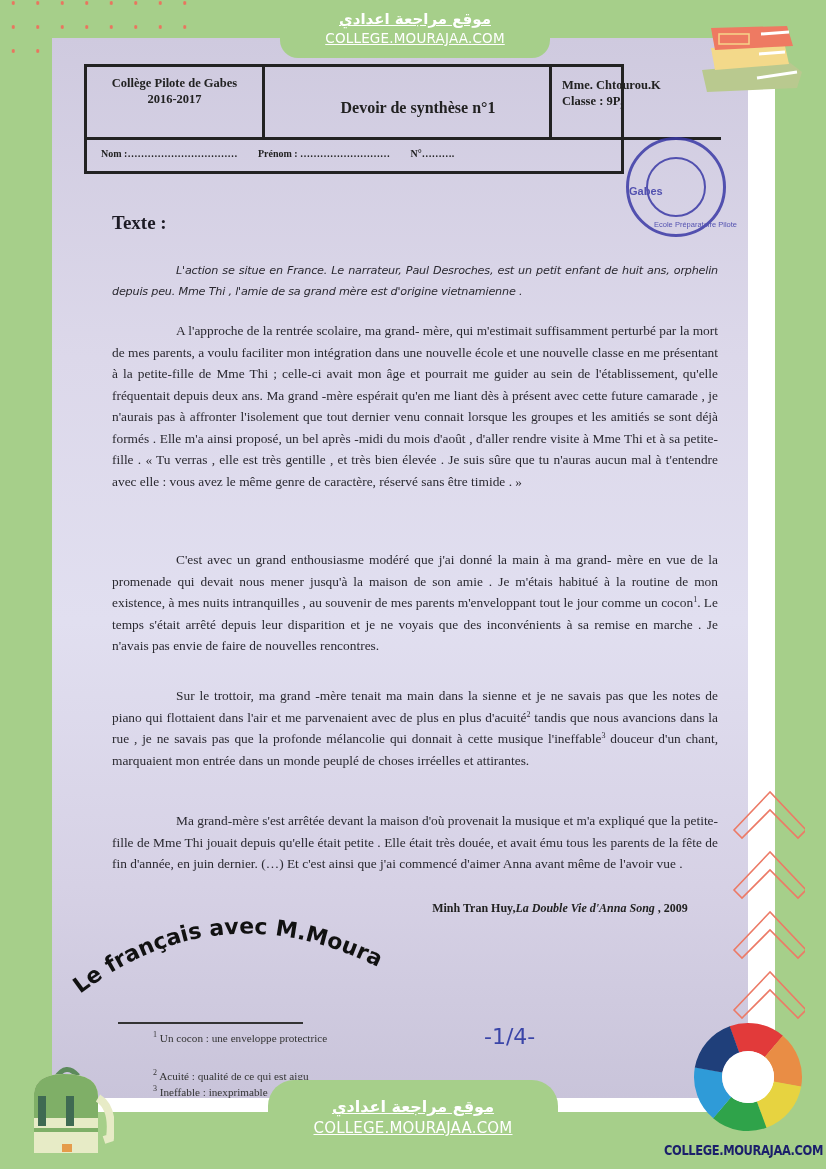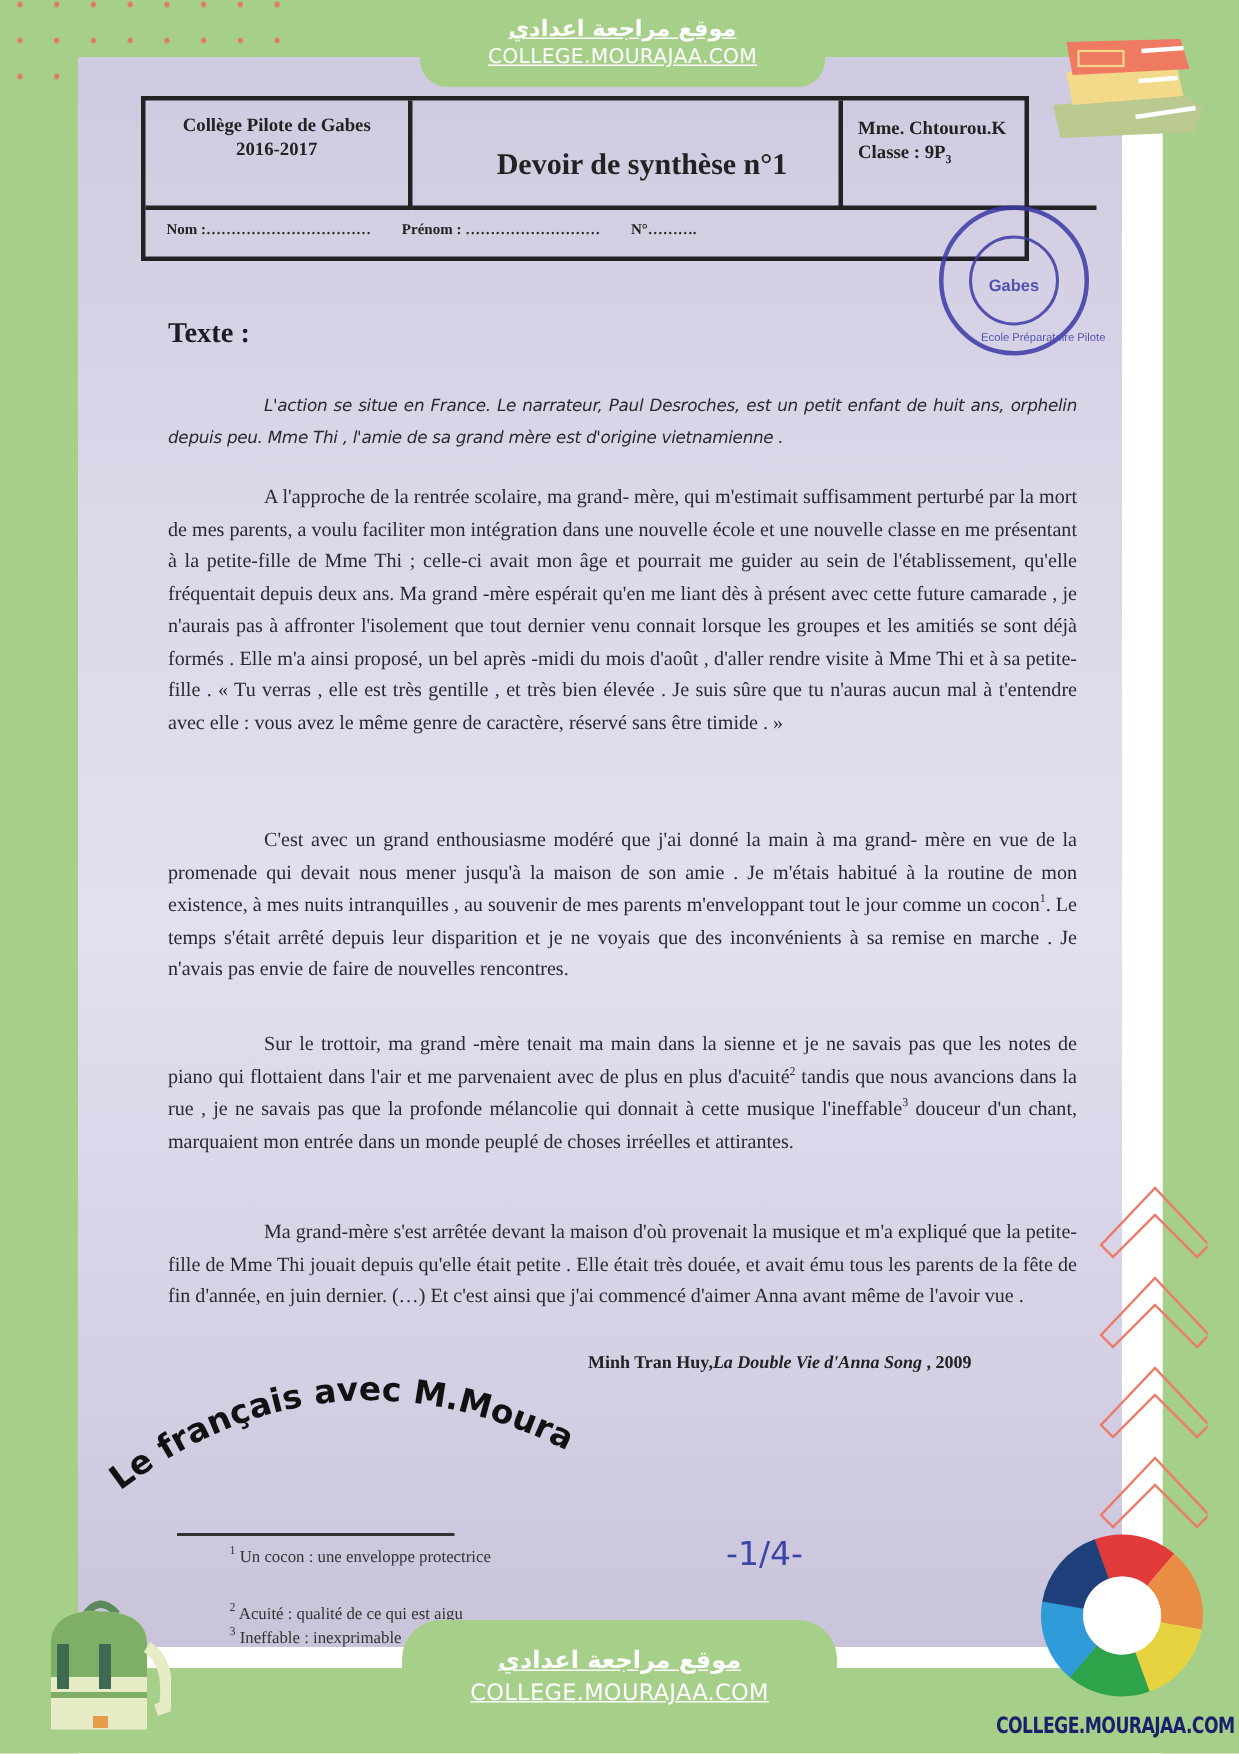--- a/index.html
+++ b/index.html
@@ -16,51 +16,51 @@
   .dots { position: absolute; left: 0; top: 0; width: 200px; height: 55px;
     background-image: radial-gradient(circle, #e8765f 1.6px, transparent 2px);
     background-size: 24.5px 24px; background-position: 1px -9px; }
 
   
   .paper { position: absolute; left: 52px; top: 38px; width: 696px; height: 1060px;
     background: linear-gradient(180deg, #cfcadf 0%, #dcd8ea 30%, #e1dff0 55%, #d6d1e5 80%, #c9c4da 100%);
     color: #222; overflow: hidden; }
 
   
-  .hdr { position: absolute; left: 42px; top: 26px; width: 592px; height: 110px;
+  .hdr { position: absolute; left: 32px; top: 26px; width: 540px; height: 110px;
     border: 3px solid #222; }
   .hdr .cell1 { position: absolute; left: 0; top: 0; width: 178px; height: 73px; border-right: 3px solid #222; border-bottom: 3px solid #222;
     text-align: center; font-weight: bold; font-size: 12.5px; line-height: 16px; padding-top: 8px; }
   .hdr .cell2 { position: absolute; left: 178px; top: 0; width: 287px; height: 73px; border-right: 3px solid #222; border-bottom: 3px solid #222;
-    text-align: center; font-weight: bold; font-size: 20px; padding-top: 32px; padding-left: 22px; }
+    text-align: center; font-weight: bold; font-size: 16px; padding-top: 32px; padding-left: 22px; }
   .hdr .cell3 { position: absolute; left: 465px; top: 0; width: 169px; height: 73px; border-bottom: 3px solid #222;
     font-weight: bold; font-size: 12.5px; line-height: 16px; padding: 10px 0 0 10px; }
   .hdr .row2 { position: absolute; left: 0; top: 73px; width: 634px; height: 31px; font-weight: bold; font-size: 10px; padding: 8px 0 0 14px; white-space: nowrap; }
   .hdr .row2 span { margin-right: 18px; }
 
   .stamp { position: absolute; left: 574px; top: 99px; width: 100px; height: 100px; border-radius: 50%;
     border: 3px solid #3b3aa6; opacity: 0.85; }
   .stamp .inner { position: absolute; left: 17px; top: 17px; width: 60px; height: 60px; border-radius: 50%; border: 2.5px solid #3b3aa6; }
-  .stamp .gabes { position: absolute; left: 0; top: 45px; width: 94px; text-align: center; font-family: "Liberation Sans", sans-serif; font-size: 11px; font-weight: bold; color: #3b3aa6; }
+  .stamp .gabes { position: absolute; left: 0; top: 45px; width: 94px; text-align: left; font-family: "Liberation Sans", sans-serif; font-size: 11px; font-weight: bold; color: #3b3aa6; }
   .stamp .ring { position: absolute; left: 24px; top: 80px; width: 84px; text-align: right; font-family: "Liberation Sans", sans-serif; font-size: 7.5px; color: #3b3aa6; }
 
   .texte-title { position: absolute; left: 60px; top: 174px; font-size: 19px; font-weight: bold; color: #1d1b25; }
 
   .intro { position: absolute; left: 60px; top: 222px; width: 606px; font-family: "DejaVu Sans", sans-serif; font-style: italic;
     font-size: 11.2px; line-height: 21px; color: #2a2930; text-align: justify; text-indent: 64px; letter-spacing: -0.2px; }
 
   .body-text { position: absolute; left: 60px; width: 606px; font-family: "Liberation Serif", serif; font-size: 13.4px;
     line-height: 21.5px; color: #2a2930; text-align: justify; text-indent: 64px; }
   .p1 { top: 282px; }
   .p2 { top: 511px; }
   .p3 { top: 647px; }
   .p4 { top: 772px; }
   sup { font-size: 8px; line-height: 0; }
 
-  .citation { position: absolute; left: 340px; top: 863px; width: 316px; text-align: left; font-size: 12px; font-weight: bold; color: #222; }
+  .citation { position: absolute; left: 350px; top: 863px; width: 316px; text-align: center; font-size: 12px; font-weight: bold; color: #222; }
   .citation i { font-weight: bold; }
 
   .watermark { position: absolute; left: 8px; top: 860px; width: 340px; height: 100px; }
   .watermark svg { width: 340px; height: 100px; }
 
   .fn-line { position: absolute; left: 66px; top: 984px; width: 185px; height: 1.5px; background: #333; }
   .fn { position: absolute; left: 66px; font-size: 11.2px; color: #333; margin-left: 35px; }
   .fn1 { top: 994px; }
   .fn2 { top: 1032px; }
   .fn3 { top: 1048px; }

